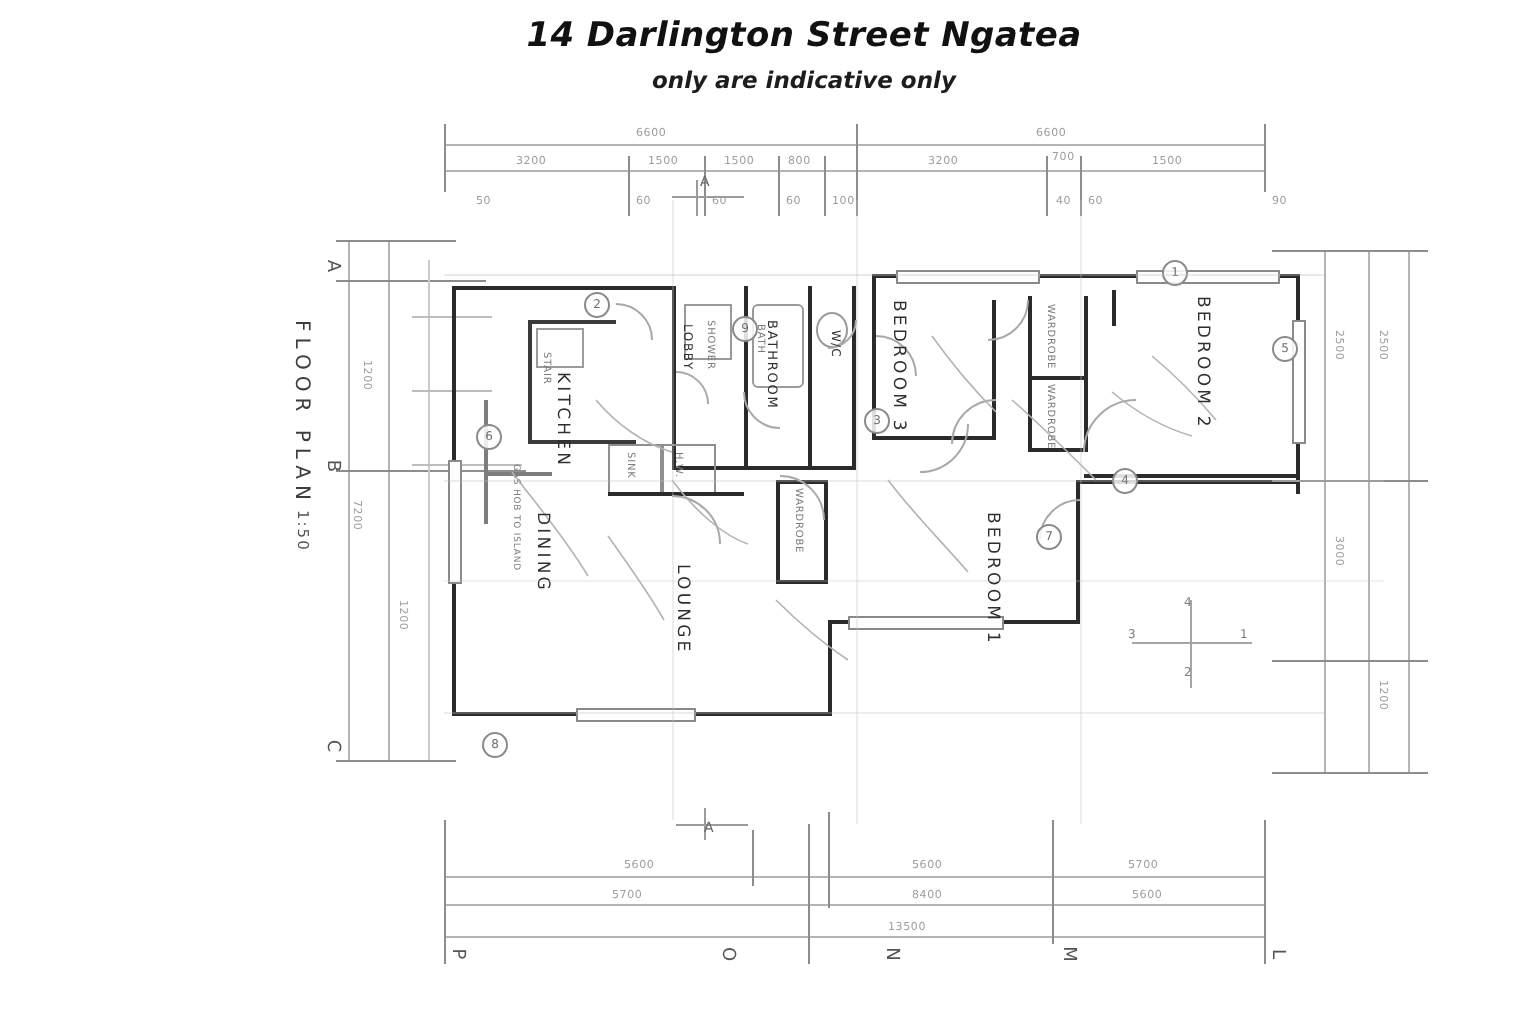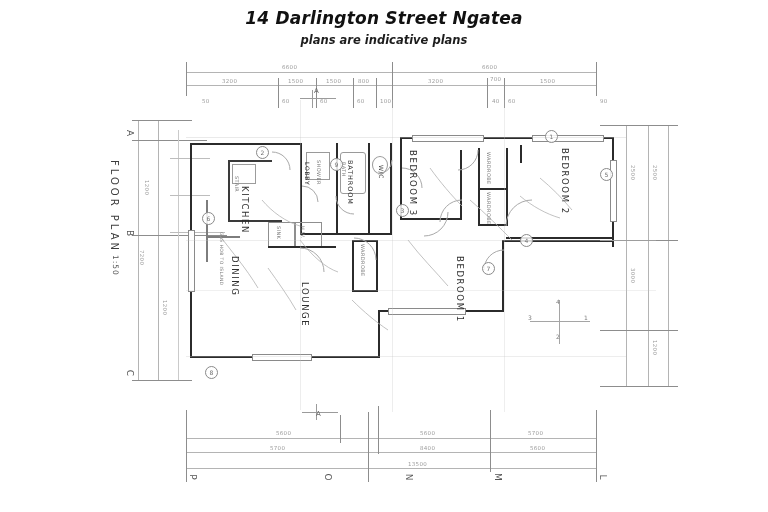--- a/index.html
+++ b/index.html
@@ -1,21 +1,21 @@
 <!DOCTYPE html>
 <html><head>
 <meta charset="utf-8">
 <style>
   html,body{margin:0;padding:0;}
   body{
     width:768px;height:512px;background:#ffffff;overflow:hidden;
     font-family:"Liberation Sans",sans-serif;color:#1a1a1a;
     position:relative;
   }
-  #stage{position:absolute;inset:0;}
+  #stage{position:absolute;inset:0;margin-left:36px;}
 
   
   .title{
     position:absolute;left:0;right:0;top:8px;text-align:center;
     font-family:"DejaVu Sans",sans-serif;
     font-size:17px;font-weight:700;font-style:italic;letter-spacing:.2px;
     color:#111;
   }
   .subtitle{
     position:absolute;left:0;right:0;top:33px;text-align:center;
@@ -84,21 +84,21 @@
   }
   svg.arcs{position:absolute;left:0;top:0;width:768px;height:512px;
     pointer-events:none;}
 </style>
 </head>
 <body>
 
 <div id="stage">
 
   <div class="title">14 Darlington Street Ngatea</div>
-  <div class="subtitle">plans are indicative plans</div>
+  <div class="subtitle">only are indicative only</div>
 
   <div class="planlabel" style="left:120px;top:160px;transform:rotate(90deg);">FLOOR  PLAN</div>
   <div class="scalelabel" style="left:120px;top:255px;transform:rotate(90deg);">1:50</div>
 
   <div class="dim" style="left:186px;top:72px;width:410px;"></div>
   <div class="dim" style="left:186px;top:85px;width:410px;"></div>
 
   <div class="tick" style="left:186px;top:62px;height:34px;"></div>
   <div class="tick" style="left:278px;top:78px;height:30px;"></div>
   <div class="tick" style="left:316px;top:78px;height:30px;"></div>

